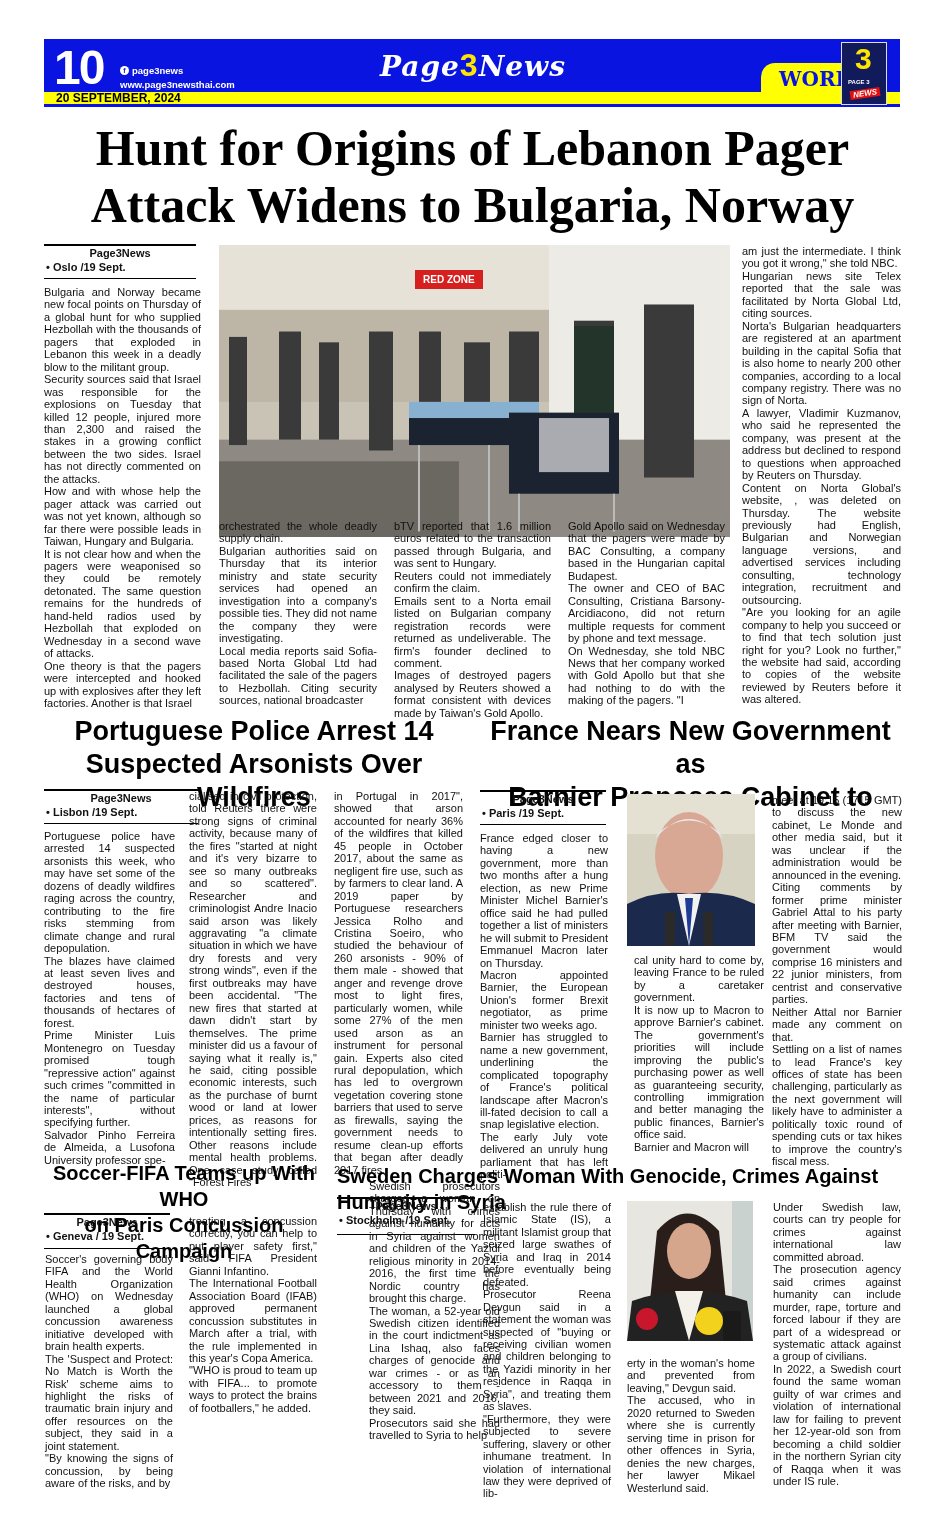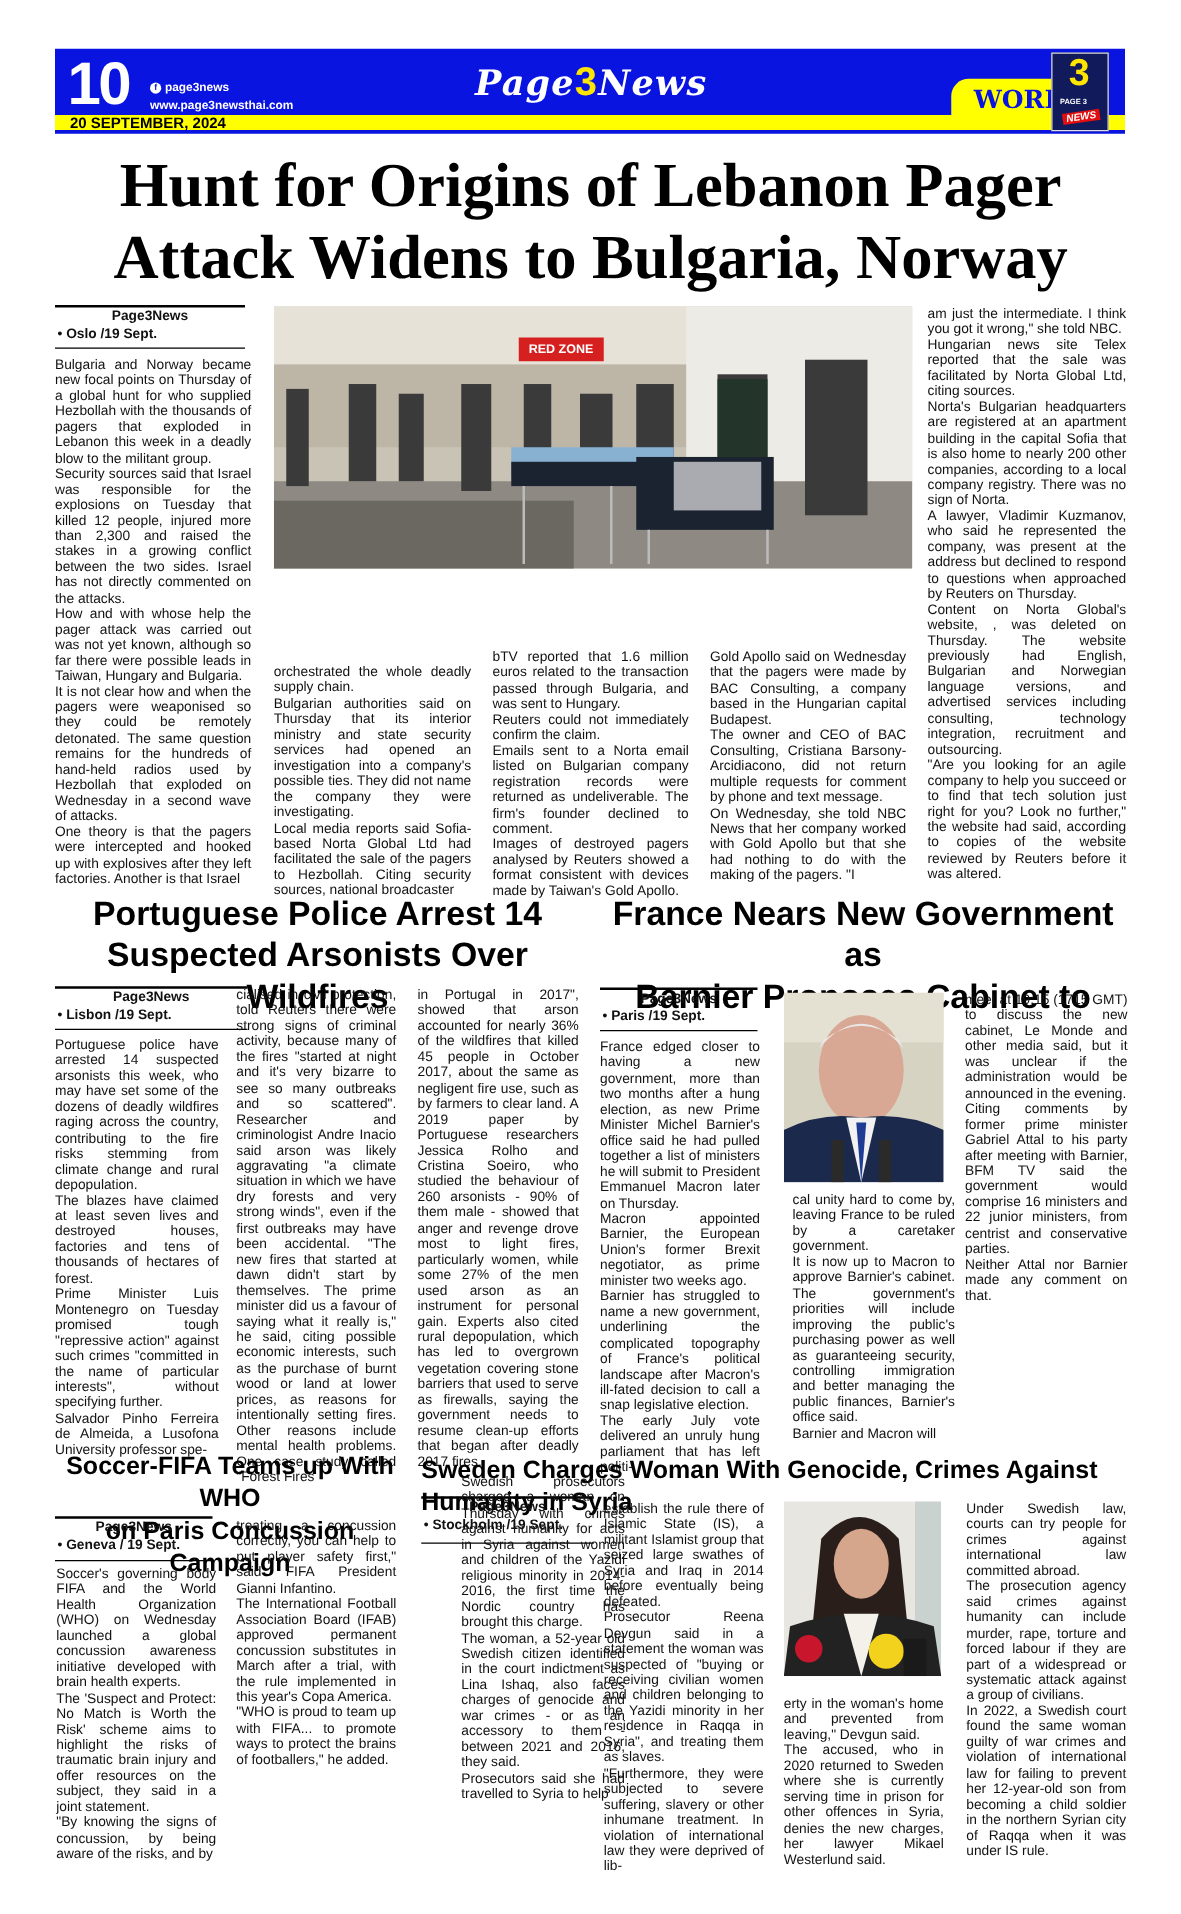--- a/index.html
+++ b/index.html
@@ -77,21 +77,21 @@
 </div>
 
 <div class="col" style="left:44px; top:286px; width:157px; height:428px;">
     <p>Bulgaria and Norway became new focal points on Thursday of a global hunt for who supplied Hezbollah with the thousands of pagers that exploded in Lebanon this week in a deadly blow to the militant group.</p>
     <p>Security sources said that Israel was responsible for the explosions on Tuesday that killed 12 people, injured more than 2,300 and raised the stakes in a growing conflict between the two sides. Israel has not directly commented on the attacks.</p>
     <p>How and with whose help the pager attack was carried out was not yet known, although so far there were possible leads in Taiwan, Hungary and Bulgaria.</p>
     <p>It is not clear how and when the pagers were weaponised so they could be remotely detonated. The same question remains for the hundreds of hand-held radios used by Hezbollah that exploded on Wednesday in a second wave of attacks.</p>
     <p>One theory is that the pagers were intercepted and hooked up with explosives after they left factories. Another is that Israel</p>
   </div>
 
-<div class="photo" style="left:219px; top:245px; width:511px; height:210px;">
+<div class="photo" style="left:219px; top:245px; width:511px; height:292px;">
   <svg viewBox="0 0 511 270" preserveAspectRatio="none">
     <rect width="511" height="270" fill="#c9c3b6"></rect>
     <rect x="0" y="0" width="511" height="60" fill="#e6e2d8"></rect>
     <rect x="0" y="60" width="330" height="85" fill="#bdb5a6"></rect>
     <rect x="330" y="0" width="181" height="200" fill="#ecebe6"></rect>
     <rect x="0" y="180" width="511" height="90" fill="#8e8a83"></rect>
     <rect x="0" y="200" width="240" height="70" fill="#6b6862"></rect>
     <g fill="#3a3a3a">
       <rect x="10" y="85" width="18" height="100"></rect>
         <rect x="60" y="80" width="22" height="100"></rect>
@@ -108,21 +108,21 @@
     <rect x="190" y="160" width="150" height="25" fill="#1c2330"></rect>
     <rect x="290" y="155" width="110" height="75" fill="#1c2330"></rect>
     <rect x="320" y="160" width="70" height="50" fill="#d8dadc" opacity="0.75"></rect>
     <g stroke="#bbbbbb" stroke-width="2" fill="none">
         <path d="M200 185 L200 265 M270 185 L270 265 M300 230 L300 265 M395 230 L395 265"></path>
       </g>
   </svg>
   <div class="redzone" style="left:196px; top:25px;">RED ZONE</div>
 </div>
 
-<div class="col" style="left:219px; top:520px; width:158px;margin-top:12px;">
+<div class="col" style="left:219px; top:520px; width:158px;">
     <p>orchestrated the whole deadly supply chain.</p>
     <p>Bulgarian authorities said on Thursday that its interior ministry and state security services had opened an investigation into a company's possible ties. They did not name the company they were investigating.</p>
     <p>Local media reports said Sofia-based Norta Global Ltd had facilitated the sale of the pagers to Hezbollah. Citing security sources, national broadcaster</p>
   </div>
 <div class="col" style="left:394px; top:520px; width:157px;">
     <p>bTV reported that 1.6 million euros related to the transaction passed through Bulgaria, and was sent to Hungary.</p>
     <p>Reuters could not immediately confirm the claim.</p>
     <p>Emails sent to a Norta email listed on Bulgarian company registration records were returned as undeliverable. The firm's founder declined to comment.</p>
     <p>Images of destroyed pagers analysed by Reuters showed a format consistent with devices made by Taiwan's Gold Apollo.</p>
   </div>
@@ -199,20 +199,21 @@
 </div>
 <div class="col" style="left:634px; top:954px; width:130px;">
     <p>cal unity hard to come by, leaving France to be ruled by a caretaker government.</p>
     <p>It is now up to Macron to approve Barnier's cabinet. The government's priorities will include improving the public's purchasing power as well as guaranteeing security, controlling immigration and better managing the public finances, Barnier's office said.</p>
     <p>Barnier and Macron will</p>
   </div>
 <div class="col" style="left:772px; top:794px; width:130px;">
     <p>meet at 19:15 (1715 GMT) to discuss the new cabinet, Le Monde and other media said, but it was unclear if the administration would be announced in the evening.</p>
     <p>Citing comments by former prime minister Gabriel Attal to his party after meeting with Barnier, BFM TV said the government would comprise 16 ministers and 22 junior ministers, from centrist and conservative parties.</p>
     <p>Neither Attal nor Barnier made any comment on that.</p>
+    <p>Settling on a list of names to lead France's key offices of state has been challenging, particularly as the next government will likely have to administer a politically toxic round of spending cuts or tax hikes to improve the country's fiscal mess.</p>
   </div>
 
 <div class="hl2" style="left:44px; top:1160px; width:280px; font-size:20px; line-height:26px;">
   <div>Soccer-FIFA Teams up With WHO</div>
   <div>on Paris Concussion Campaign</div>
 </div>
 
 <div class="byline" style="left:44px; top:1213px; width:126px;">
   <div class="rule"></div>
   <div class="src">Page3News</div>

